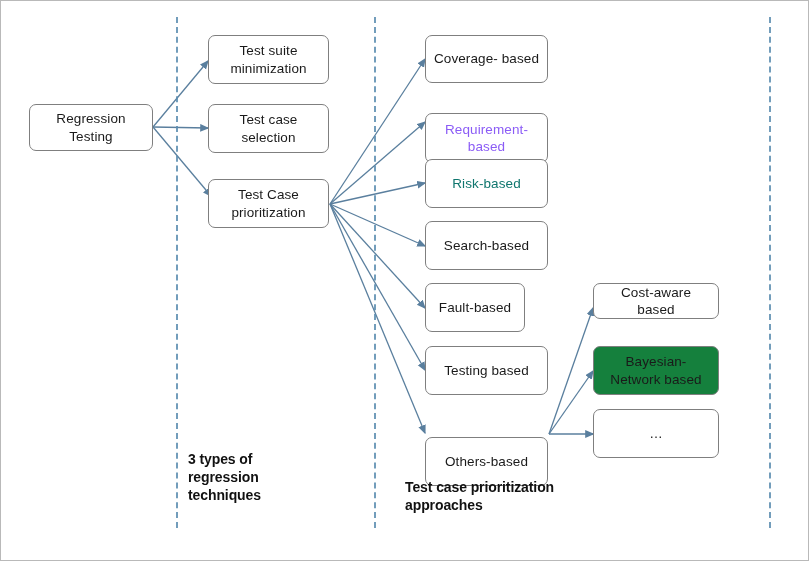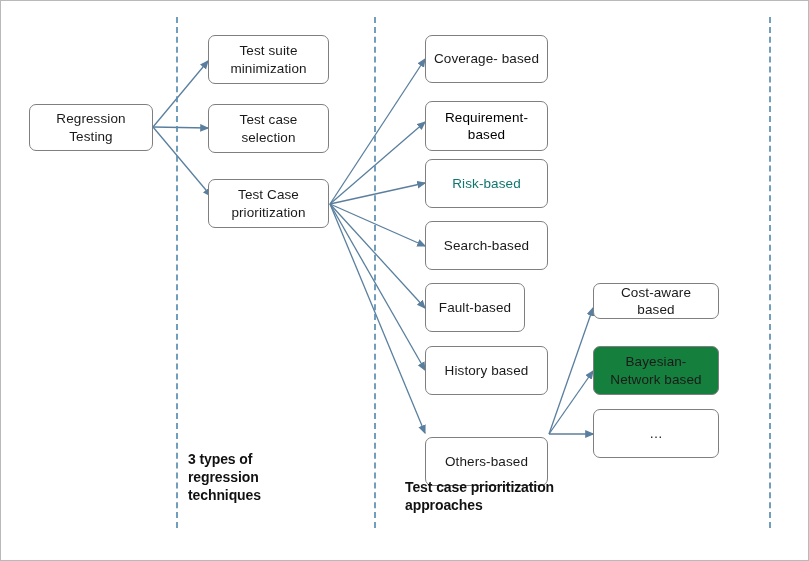--- a/index.html
+++ b/index.html
@@ -91,26 +91,26 @@
   <div id="nodes-layer">
       <div class="node" style="left: 28px; top: 103px; width: 124px; height: 47px; border-color: rgb(127, 127, 127); background: rgb(255, 255, 255); color: rgb(26, 26, 26);"><span>Regression
 Testing</span></div>
       <div class="node" style="left: 207px; top: 34px; width: 121px; height: 49px; border-color: rgb(127, 127, 127); background: rgb(255, 255, 255); color: rgb(26, 26, 26); text-align: center;"><span>Test suite
 minimization</span></div>
       <div class="node" style="left: 207px; top: 103px; width: 121px; height: 49px; border-color: rgb(127, 127, 127); background: rgb(255, 255, 255); color: rgb(26, 26, 26);"><span>Test case
 selection</span></div>
       <div class="node" style="left: 207px; top: 178px; width: 121px; height: 49px; border-color: rgb(127, 127, 127); background: rgb(255, 255, 255); color: rgb(26, 26, 26);"><span>Test Case
 prioritization</span></div>
       <div class="node" style="left: 424px; top: 34px; width: 123px; height: 48px; border-color: rgb(127, 127, 127); background: rgb(255, 255, 255); color: rgb(26, 26, 26);"><span>Coverage- based</span></div>
-      <div class="node" style="left: 424px; top: 100px; width: 123px; height: 50px; border-color: rgb(127, 127, 127); background: rgb(255, 255, 255); color: #000000;"><span>Requirement-
+      <div class="node" style="left: 424px; top: 112px; width: 123px; height: 50px; border-color: rgb(127, 127, 127); background: rgb(255, 255, 255); color: #8b5cf6;"><span>Requirement-
 based</span></div>
       <div class="node" style="left: 424px; top: 158px; width: 123px; height: 49px; border-color: rgb(127, 127, 127); background: rgb(255, 255, 255); color: #0f766e;"><span>Risk-based</span></div>
       <div class="node" style="left: 424px; top: 220px; width: 123px; height: 49px; border-color: rgb(127, 127, 127); background: rgb(255, 255, 255); color: rgb(26, 26, 26);"><span>Search-based</span></div>
       <div class="node" style="left: 424px; top: 282px; width: 100px; height: 49px; border-color: rgb(127, 127, 127); background: rgb(255, 255, 255); color: rgb(26, 26, 26);"><span>Fault-based</span></div>
-      <div class="node" style="left: 424px; top: 345px; width: 123px; height: 49px; border-color: rgb(127, 127, 127); background: rgb(255, 255, 255); color: rgb(26, 26, 26);"><span>History based</span></div>
+      <div class="node" style="left: 424px; top: 345px; width: 123px; height: 49px; border-color: rgb(127, 127, 127); background: rgb(255, 255, 255); color: rgb(26, 26, 26);"><span>Testing based</span></div>
       <div class="node" style="left: 424px; top: 408px; width: 123px; height: 49px; border-color: rgb(127, 127, 127); background: rgb(255, 255, 255); color: rgb(26, 26, 26); margin-top: 28px;"><span>Others-based</span></div>
       <div class="node" style="left: 592px; top: 282px; width: 126px; height: 36px; border-color: rgb(127, 127, 127); background: rgb(255, 255, 255); color: rgb(26, 26, 26);"><span>Cost-aware
 based</span></div>
       <div class="node" style="left: 592px; top: 345px; width: 126px; height: 49px; border-color: rgb(127, 127, 127); background: #15803d; color: rgb(26, 26, 26);"><span>Bayesian-
 Network based</span></div>
       <div class="node" style="left: 592px; top: 408px; width: 126px; height: 49px; border-color: rgb(127, 127, 127); background: rgb(255, 255, 255); color: rgb(26, 26, 26);"><span>…</span></div>
     </div>
   <div id="captions-layer">
       <div class="caption" style="left: 187px; top: 450px; color: rgb(17, 17, 17);">3 types of
 regression

